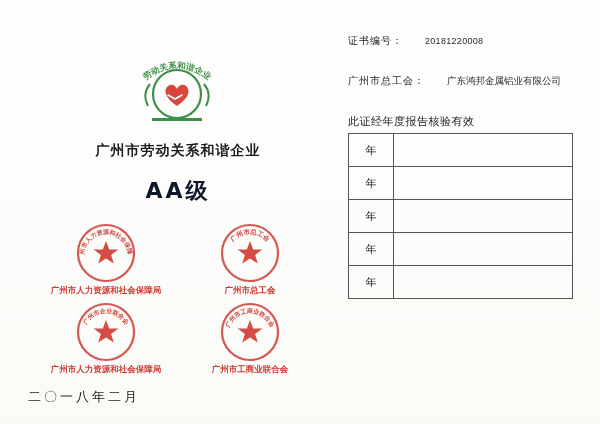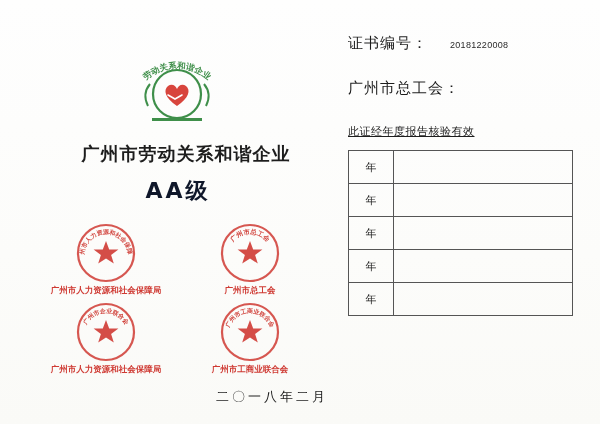--- a/index.html
+++ b/index.html
@@ -46,26 +46,26 @@
     top: 26px;
     width: 118px;
     height: 76px;
   }
   .emblem svg { display:block; }
 
   
   .cert-title {
     position: absolute;
     top: 118px;
-    left: 8px;
+    left: 0;
     width: 300px;
     text-align: center;
     font-family: "DejaVu Sans", sans-serif;
     font-weight: bold;
-    font-size: 18px;
+    font-size: 14px;
     letter-spacing: 1px;
     color: #1d1d1d;
     white-space: nowrap;
   }
   .cert-grade {
     position: absolute;
     top: 152px;
     left: 0;
     width: 300px;
     text-align: center;
@@ -104,61 +104,60 @@
     margin-top: 1px;
     font-family: "DejaVu Sans", sans-serif;
     font-size: 8.5px;
     color: #cf3a33;
     font-weight: bold;
     white-space: nowrap;
     letter-spacing: 0px;
   }
   .seal-date {
     margin-top: 12px;
-    text-align: right;
+    text-align: left;
     font-family: "DejaVu Sans", sans-serif;
     font-size: 13px;
     letter-spacing: 3px;
     color: #1d1d1d;
   }
 
   
   .field-row {
     display: flex;
     align-items: baseline;
     margin-bottom: 26px;
   }
   .field-label {
     font-family: Liberation Mono, monospace;
-    font-size: 15px;
+    font-size: 10px;
     color: #1d1d1d;
     letter-spacing: 1px;
     white-space: nowrap;
   }
   .field-value {
     margin-left: 22px;
     font-family: "DejaVu Sans", sans-serif;
     font-size: 9.5px;
     color: #2a2a2a;
     white-space: nowrap;
   }
   .field-value.num {
     font-family: "Liberation Sans", sans-serif;
     font-size: 9px;
     letter-spacing: 0.3px;
   }
   .notice {
     margin-top: 18px;
-    margin-bottom: 11px;
+    margin-bottom: 4px;
     font-family: "DejaVu Sans", sans-serif;
     font-size: 11px;
     color: #1d1d1d;
     letter-spacing: 0.5px;
     white-space: nowrap;
-    text-decoration: underline;
   }
   table.verify {
     border-collapse: collapse;
     width: 222px;
     table-layout: fixed;
   }
   table.verify td {
     border: 1px solid #555;
     height: 32px;
     padding: 0;
@@ -280,20 +279,21 @@
   </div>
 
   <div class="right-col">
     <div class="field-row">
       <span class="field-label">证书编号：</span>
       <span class="field-value num">20181220008</span>
     </div>
 
     <div class="field-row">
       <span class="field-label">广州市总工会：</span>
+      <span class="field-value">广东鸿邦金属铝业有限公司</span>
     </div>
 
     <div class="notice">此证经年度报告核验有效</div>
 
     <table class="verify">
       <tbody>
         <tr>
           <td class="year-cell">年</td>
           <td class="blank-cell"></td>
         </tr>

